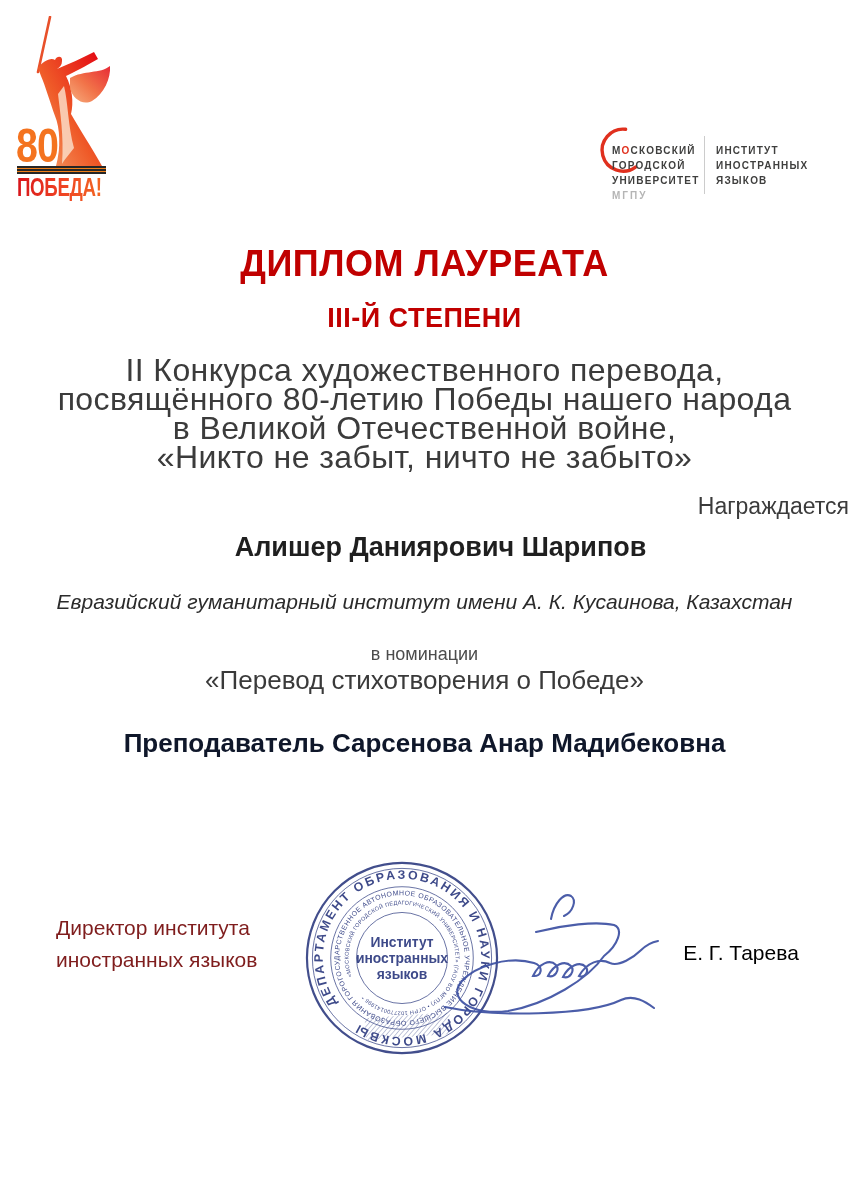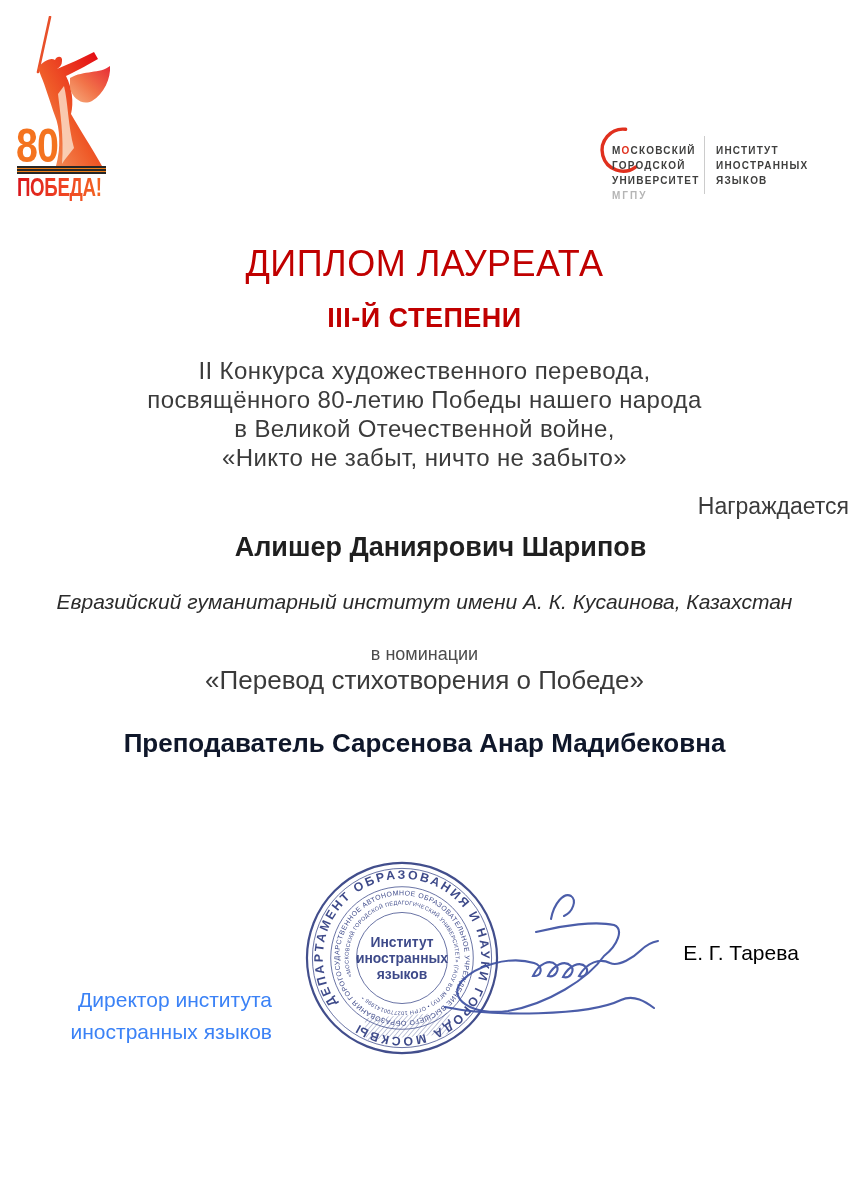--- a/index.html
+++ b/index.html
@@ -32,32 +32,32 @@
   .mgpu-arc{position:absolute;left:-4px;top:-2px;width:54px;height:54px;}
   .mgpu-col{position:absolute;top:17px;font-size:10px;line-height:15px;font-weight:bold;
     letter-spacing:1.2px;color:#3f3f3e;white-space:nowrap;}
   .mgpu-left{left:14px;}
   .mgpu-right{left:118px;}
   .mgpu-sub{color:#b5b5b5;font-weight:bold;letter-spacing:2px;}
   .mgpu-o{color:#e0301e;}
   .mgpu-div{position:absolute;left:106px;top:10px;width:1px;height:58px;background:#cccccc;}
 
   
-  .title{top:240px;font-size:36px;line-height:40px;font-weight:normal;color:#c00000;letter-spacing:.5px;}
+  .title{top:240px;font-size:36px;line-height:40px;font-weight:bold;color:#c00000;letter-spacing:.5px;}
   .subtitle{top:297px;font-size:27px;line-height:34px;font-weight:bold;color:#c00000;letter-spacing:.5px;}
-  .contest{top:352px;font-size:24px;line-height:29px;color:#3b3b3b;letter-spacing:.4px;}
+  .contest{top:352px;font-size:32px;line-height:29px;color:#3b3b3b;letter-spacing:.4px;}
   .award-label{top:489px;font-size:23px;color:#3b3b3b;text-align:right;}
   .awardee{top:528px;font-size:27px;font-weight:bold;color:#1f1f1f;padding-left:16px;}
   .institution{top:586px;font-size:21px;font-style:italic;color:#2b2b2b;}
   .nom-label{top:640px;font-size:18px;color:#4c4c4c;}
   .nom-title{top:661px;font-size:26px;color:#3a3a3a;}
   .teacher{top:724px;font-size:26px;font-weight:bold;color:#0f172a;}
 
   
-  .director{left:56px;top:980px;width:216px;text-align:right;font-size:21px;line-height:32px;color:#3b82f6;}
+  .director{left:56px;top:908px;width:216px;text-align:left;font-size:21px;line-height:32px;color:#7f1d1d;}
   .stamp{left:303px;top:855px;width:198px;height:198px;}
   .signature{left:438px;top:855px;width:230px;height:165px;}
   .signer{left:676px;top:937px;width:130px;text-align:center;font-size:21px;color:#000000;}
 </style>
 </head>
 <body>
 
 <div class="page">
 
   <div class="abs logo-victory">

